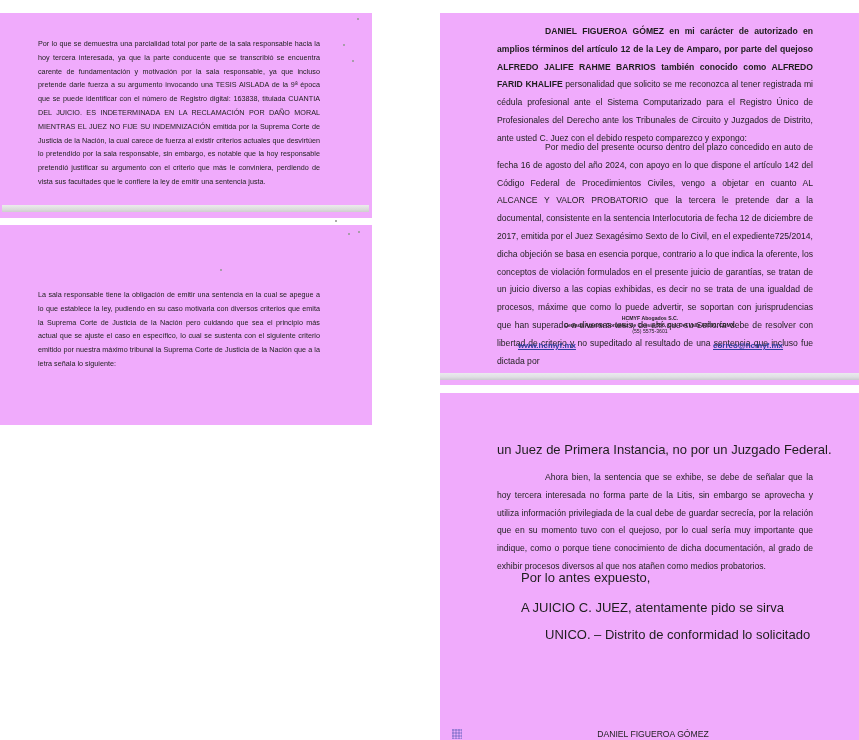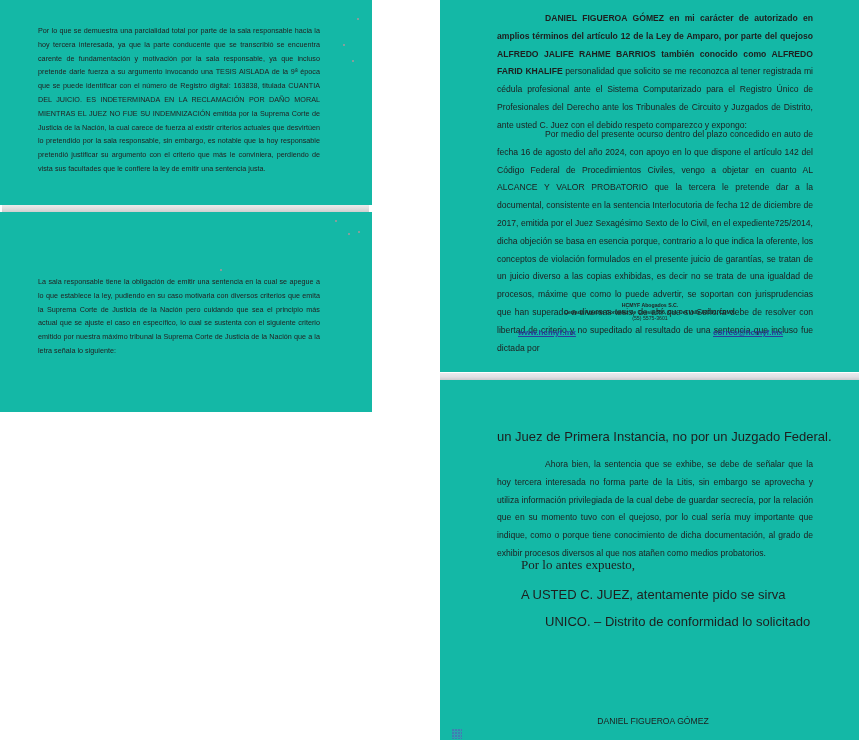--- a/index.html
+++ b/index.html
@@ -10,21 +10,22 @@
     body {
       width: 859px;
       height: 740px;
       position: relative;
       overflow: hidden;
       font-family: "Liberation Sans", "DejaVu Sans", sans-serif;
       color: #1c1c1c;
     }
     .page {
       position: absolute;
-      background: #14b8a6;
+      background: #f0abfc;
+      margin-top: 13px;
     }
     .para {
       position: absolute;
       text-align: justify;
       margin: 0;
     }
     
     .left-para {
       font-size: 7.2px;
       line-height: 13.8px;
@@ -155,23 +156,23 @@
 </div>
 
 <div class="sep-bar right" style="left:440px; top:373px; width:419px;"></div>
 
 <div class="page" style="left:440px; top:380px; width:419px; height:360px;">
 
   <div class="plain-line" style="left:57px; top:51px;">un Juez de Primera Instancia, no por un Juzgado Federal.</div>
 
   <p class="para right-para indent" style="left:57px; top:76px; width:316px;">Ahora bien, la sentencia que se exhibe, se debe de señalar que la hoy tercera interesada no forma parte de la Litis, sin embargo se aprovecha y utiliza información privilegiada de la cual debe de guardar secrecía, por la relación que en su momento tuvo con el quejoso, por lo cual sería muy importante que indique, como o porque tiene conocimiento de dicha documentación, al grado de exhibir procesos diversos al que nos atañen como medios probatorios.</p>
 
-  <div class="plain-line" style="left:81px; top:179px;font-family:Liberation Serif, serif;">Por lo antes expuesto,</div>
+  <div class="plain-line" style="left:81px; top:179px;">Por lo antes expuesto,</div>
 
-  <div class="plain-line" style="left:81px; top:209px;">A USTED C. JUEZ, atentamente pido se sirva</div>
+  <div class="plain-line" style="left:81px; top:209px;">A JUICIO C. JUEZ, atentamente pido se sirva</div>
 
   <div class="plain-line" style="left:105px; top:236px;">UNICO. – Distrito de conformidad lo solicitado</div>
 
 
 
   <div class="centered-line" style="left:40px; top:335px; width:346px;">DANIEL FIGUEROA GÓMEZ</div>
 </div>
 
 <div class="stamp-square"></div>
 

